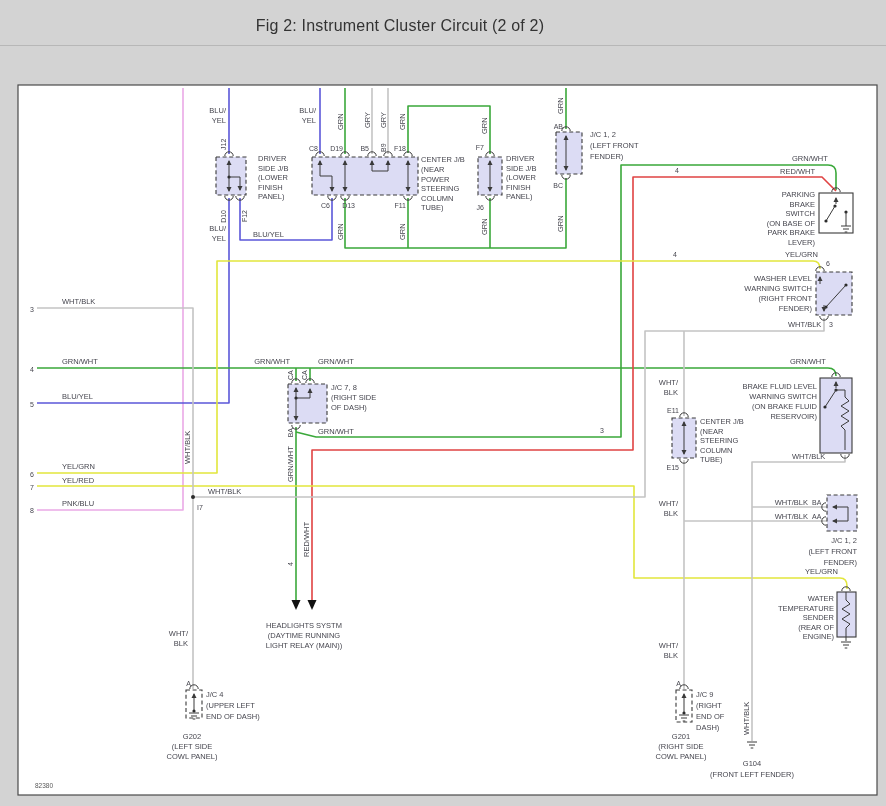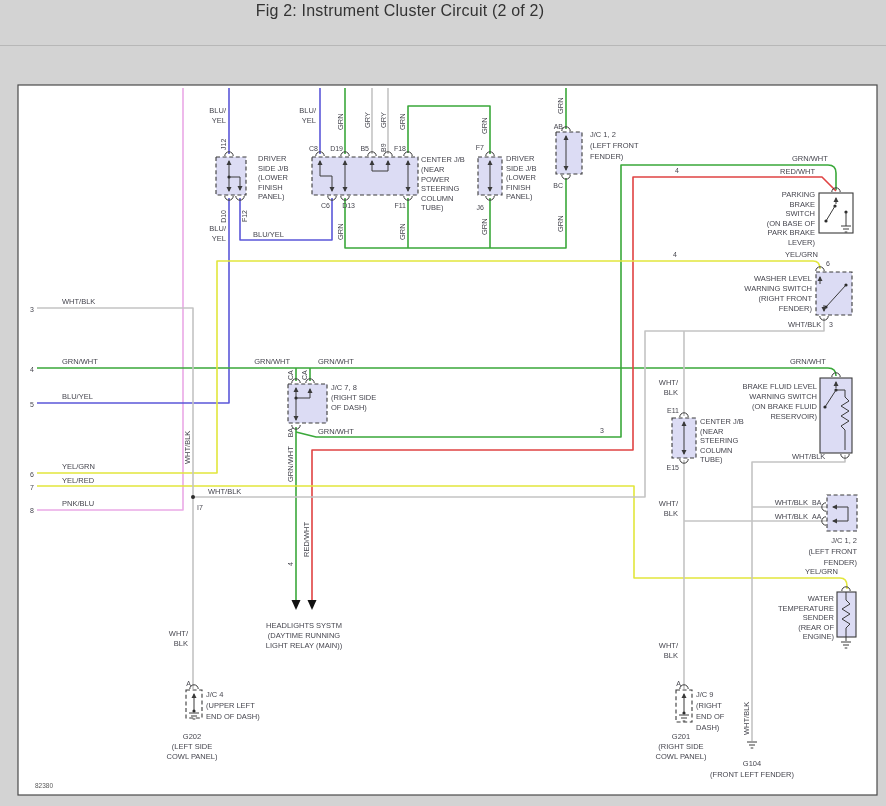--- a/index.html
+++ b/index.html
@@ -1,18 +1,18 @@
 <!DOCTYPE html>
 <html><head>
 <meta charset="utf-8">
 <style>
   html,body{margin:0;padding:0;}
   body{width:886px;height:806px;background:#d3d3d3;font-family:"Liberation Sans",sans-serif;overflow:hidden;position:relative;}
   .title-bar{position:absolute;top:0;left:0;width:100%;height:46px;}
-  .title-text{position:absolute;top:2px;left:0;width:800px;text-align:center;font-size:16px;color:#333;letter-spacing:.2px;}
+  .title-text{position:absolute;top:17px;left:0;width:800px;text-align:center;font-size:16px;color:#333;letter-spacing:.2px;}
   .title-rule{position:absolute;top:45px;left:0;width:100%;height:1px;background:#b7b7b7;}
   svg{position:absolute;top:0;left:0;}
   .lb{font-size:7.5px;fill:#46464f;}
   .pn{font-size:7px;fill:#46464f;}
   .tiny{font-size:6.5px;fill:#5a5a5a;}
   .e{text-anchor:end;}
   .m{text-anchor:middle;}
   .wire{fill:none;stroke-width:1.6;stroke-linejoin:round;}
   .wg{stroke:#3aa83a;}
   .wr{stroke:#e04343;}

